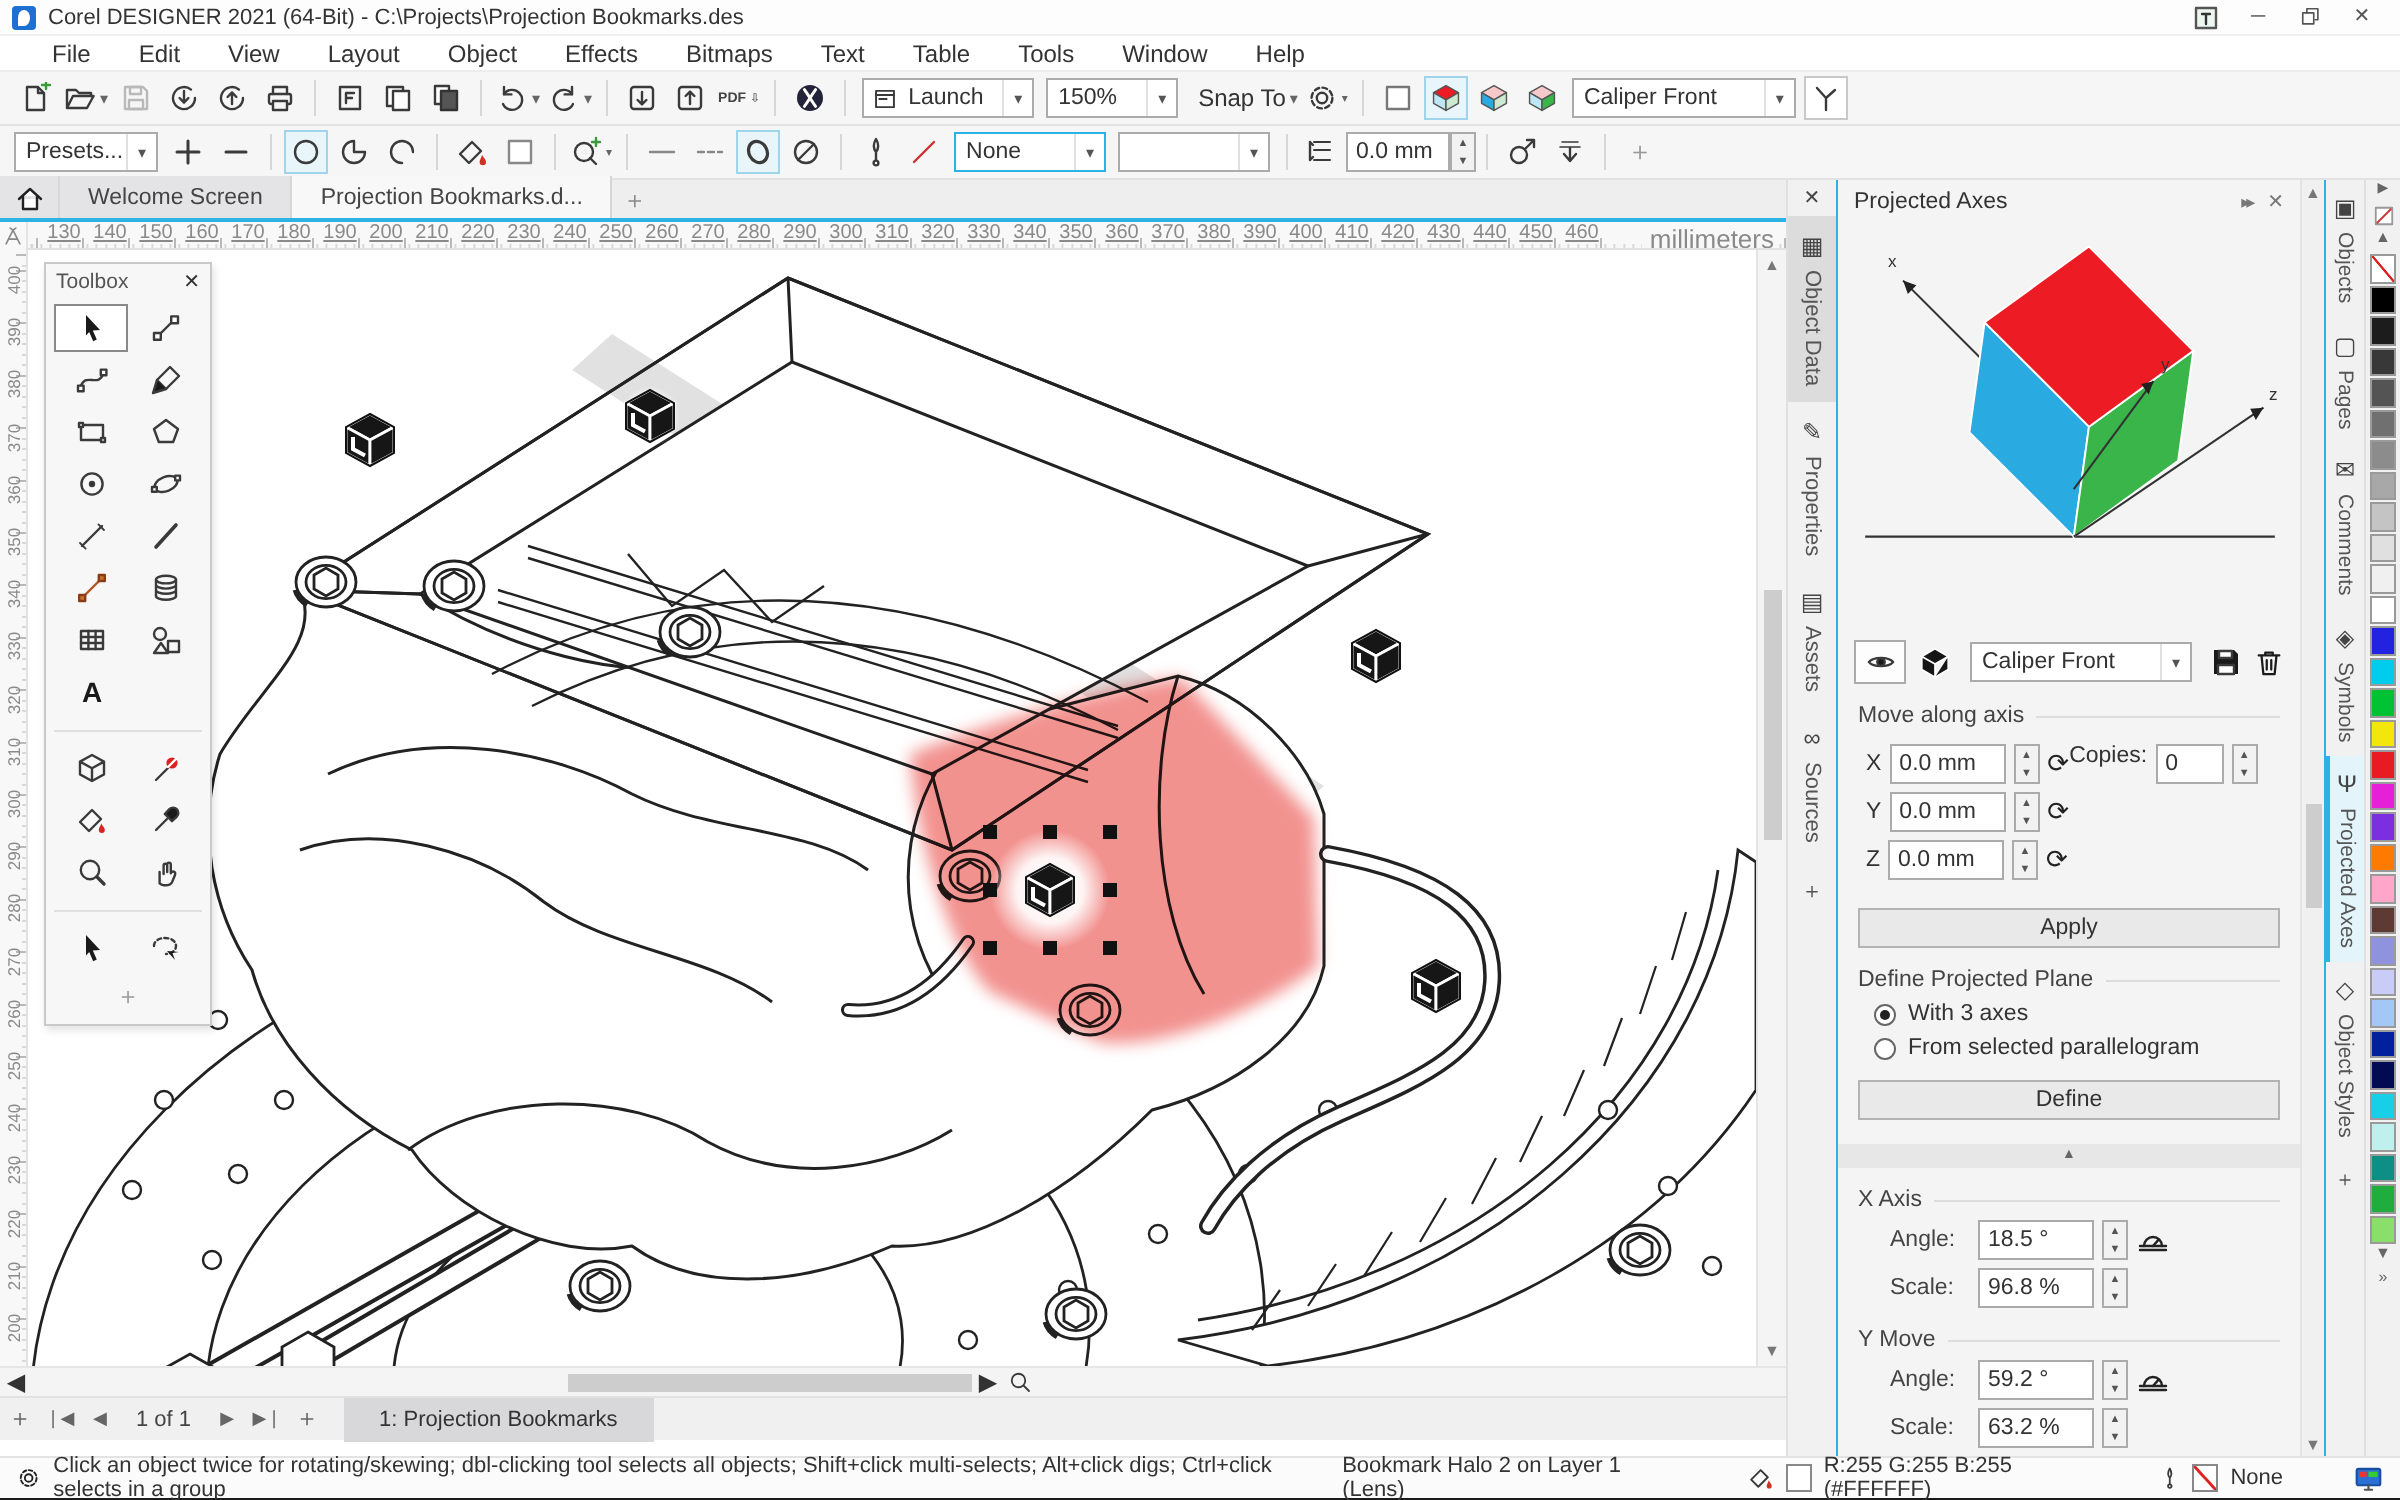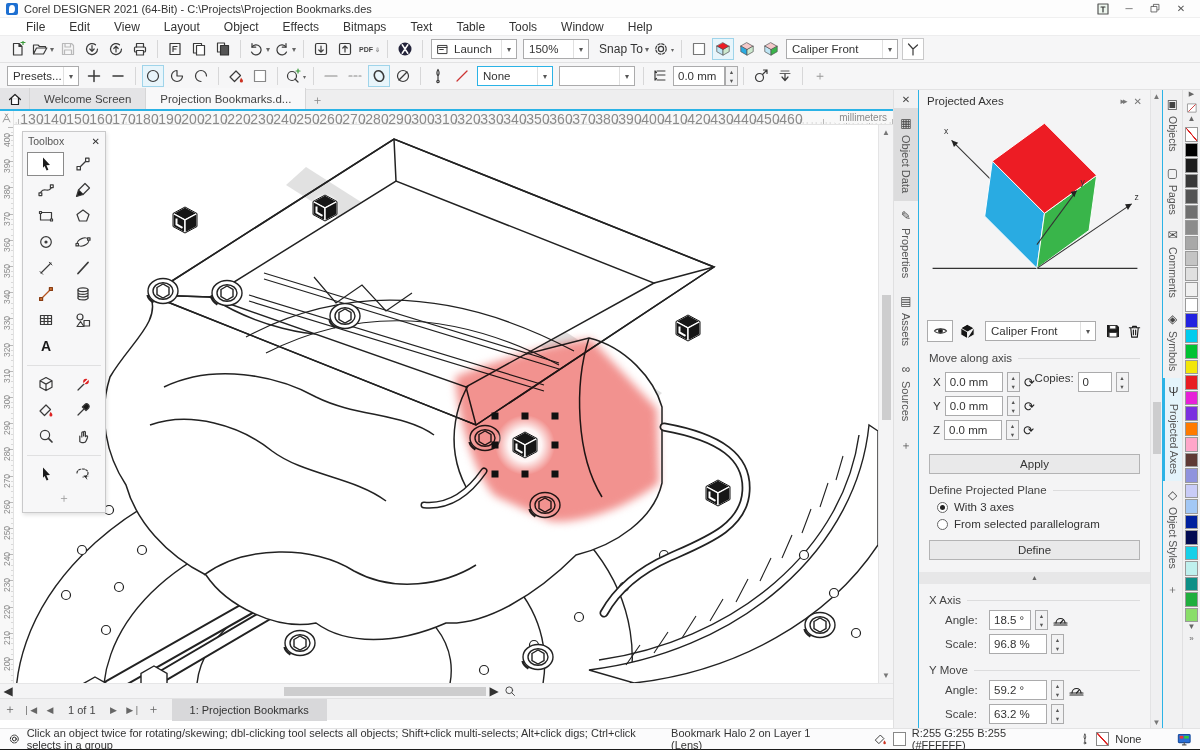--- a/index.html
+++ b/index.html
@@ -55,22 +55,22 @@
   #left-col { width:893px; }
   #hruler-row { display:flex; height:14px; }
   #ruler-corner { width:14px; height:14px; background:#f8f8f8; border-right:1px solid #e4e4e4;
     display:flex; align-items:center; justify-content:center;}
   #hruler { position:relative; width:879px; height:14px; background:#f8f8f8;
     border-bottom:1px solid #e2e2e2; overflow:hidden;
     background-image:
       repeating-linear-gradient(90deg,#b9b9b9 0 1px,transparent 1px 23px),
       repeating-linear-gradient(90deg,#d9d9d9 0 1px,transparent 1px 4.6px);
     background-size:100% 6px,100% 3px; background-position:4px 8px,1.7px 11px; background-repeat:repeat-x;}
-  .hrl { position:absolute; top:0; font-size:14px; color:#8a8a8a; transform:translateX(-50%);text-decoration:underline;}
-  #unit-label { position:absolute; right:6px; top:1px; font-size:10px; color:#8a8a8a; background:#f8f8f8; padding-left:4px;}
+  .hrl { position:absolute; top:0; font-size:10px; color:#8a8a8a; transform:translateX(-50%);text-decoration:underline;}
+  #unit-label { position:absolute; right:6px; top:1px; font-size:13px; color:#8a8a8a; background:#f8f8f8; padding-left:4px;}
   #mid-row { display:flex; height:558px; }
   #vruler { position:relative; width:14px; background:#f8f8f8; border-right:1px solid #e2e2e2; overflow:hidden;
     background-image:
       repeating-linear-gradient(180deg,#b9b9b9 0 1px,transparent 1px 26.2px),
       repeating-linear-gradient(180deg,#d9d9d9 0 1px,transparent 1px 5.24px);
     background-size:6px 100%,3px 100%; background-position:8px 10px,11px 10px; background-repeat:repeat-y;}
   .vrl { position:absolute; left:-3px; font-size:8.5px; color:#8a8a8a; transform:rotate(-90deg); width:20px; text-align:center;}
   #canvas-wrap { position:relative; width:864px; height:558px; background:#fff; overflow:hidden; }
   
   #toolbox { position:absolute; left:8px; top:6px; width:84px; background:#f7f7f8;
@@ -1030,21 +1030,21 @@
         </div>
     <div class="bigbtn"><span>Define</span></div>
 
     <div id="expander">▲</div>
 
     <div class="sect">
           <span>X Axis</span>
         </div>
     <div class="axisrow">
       <span class="lab">Angle:</span>
-      <div class="field" style="width:42px">
+      <div class="field" style="width:58px">
             <span>18.5 °</span>
           </div>
       <div class="spin">
             <span>▲</span>
             <span>▼</span>
           </div>
       <svg class="ic" viewBox="0 0 16 16" style="width:17px;stroke:#222">
             <path d="M3.5,11 a4.5,4.5 0 0 1 9,0"></path>
             <path d="M8,11 L10.8,7.8"></path>
             <path d="M1.5,11 h13 M1.5,13 h13"></path>

